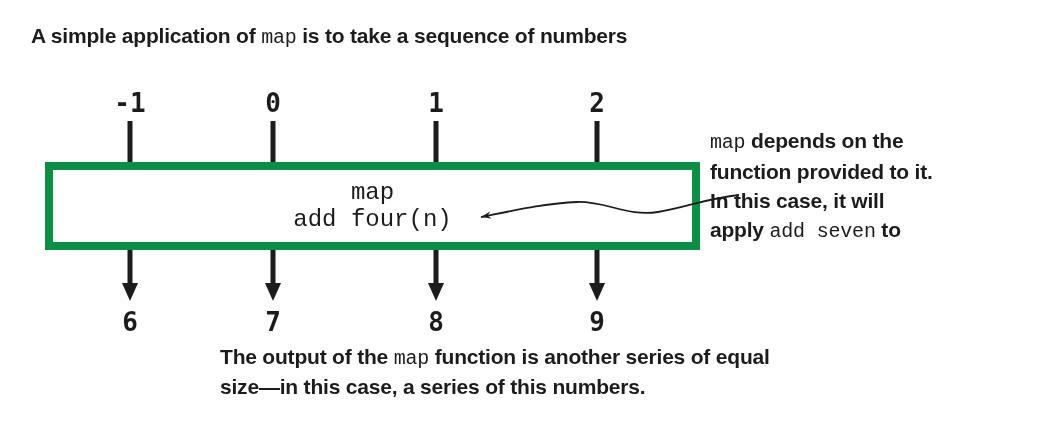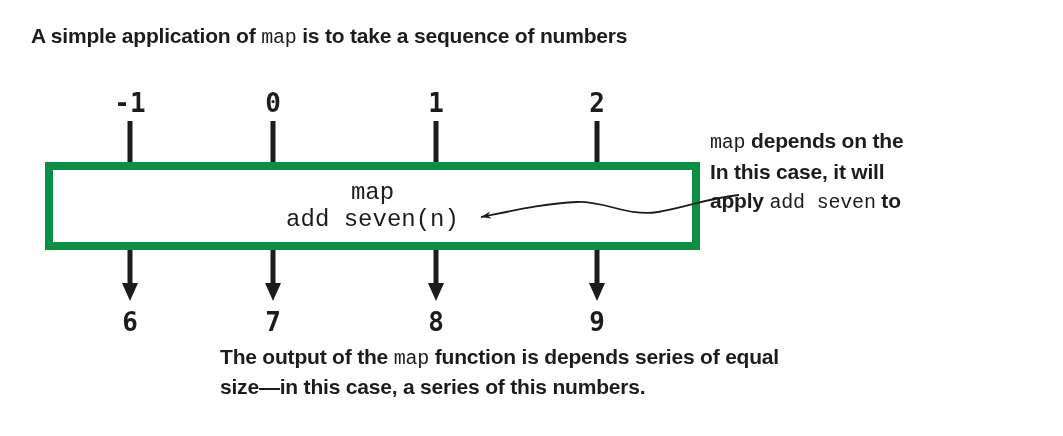--- a/index.html
+++ b/index.html
@@ -48,21 +48,21 @@
   <span class="num in c2">1</span>
   <span class="num in c3">2</span>
 
   <div class="vline c0"></div>
   <div class="vline c1"></div>
   <div class="vline c2"></div>
   <div class="vline c3"></div>
 
   <div class="mapbox">
     <div>map</div>
-    <div>add seven(n)</div>
+    <div>add four(n)</div>
   </div>
 
   <div class="stem c0"></div>
   <div class="stem c1"></div>
   <div class="stem c2"></div>
   <div class="stem c3"></div>
   <div class="ahead c0"></div>
   <div class="ahead c1"></div>
   <div class="ahead c2"></div>
   <div class="ahead c3"></div>
@@ -76,22 +76,23 @@
     <defs>
       <marker id="ah" markerWidth="12" markerHeight="9" refX="10" refY="4" orient="auto" markerUnits="userSpaceOnUse">
         <path d="M0,0.5 L10,4 L0,7.5 L3.2,4 z" fill="#1c1c1c"></path>
       </marker>
     </defs>
     <path d="M 739 195 C 708 198, 688 207, 658 212 C 628 217, 606 201, 577 202 C 548 203, 516 210, 481 217" fill="none" stroke="#1c1c1c" stroke-width="1.8" marker-end="url(#ah)"></path>
   </svg>
 
   <div class="annotation">
     <div><span class="mono-inline">map</span><span> depends on the</span></div>
+    <div>function provided to it.</div>
     <div>In this case, it will</div>
     <div><span>apply </span><span class="mono-inline">add seven</span><span> to</span></div>
   </div>
 
   <div class="caption">
-    <div><span>The output of the </span><span class="mono-inline">map</span><span> function is depends series of equal</span></div>
+    <div><span>The output of the </span><span class="mono-inline">map</span><span> function is another series of equal</span></div>
     <div>size—in this case, a series of this numbers.</div>
   </div>
 
 </div>
 
 </body></html>

